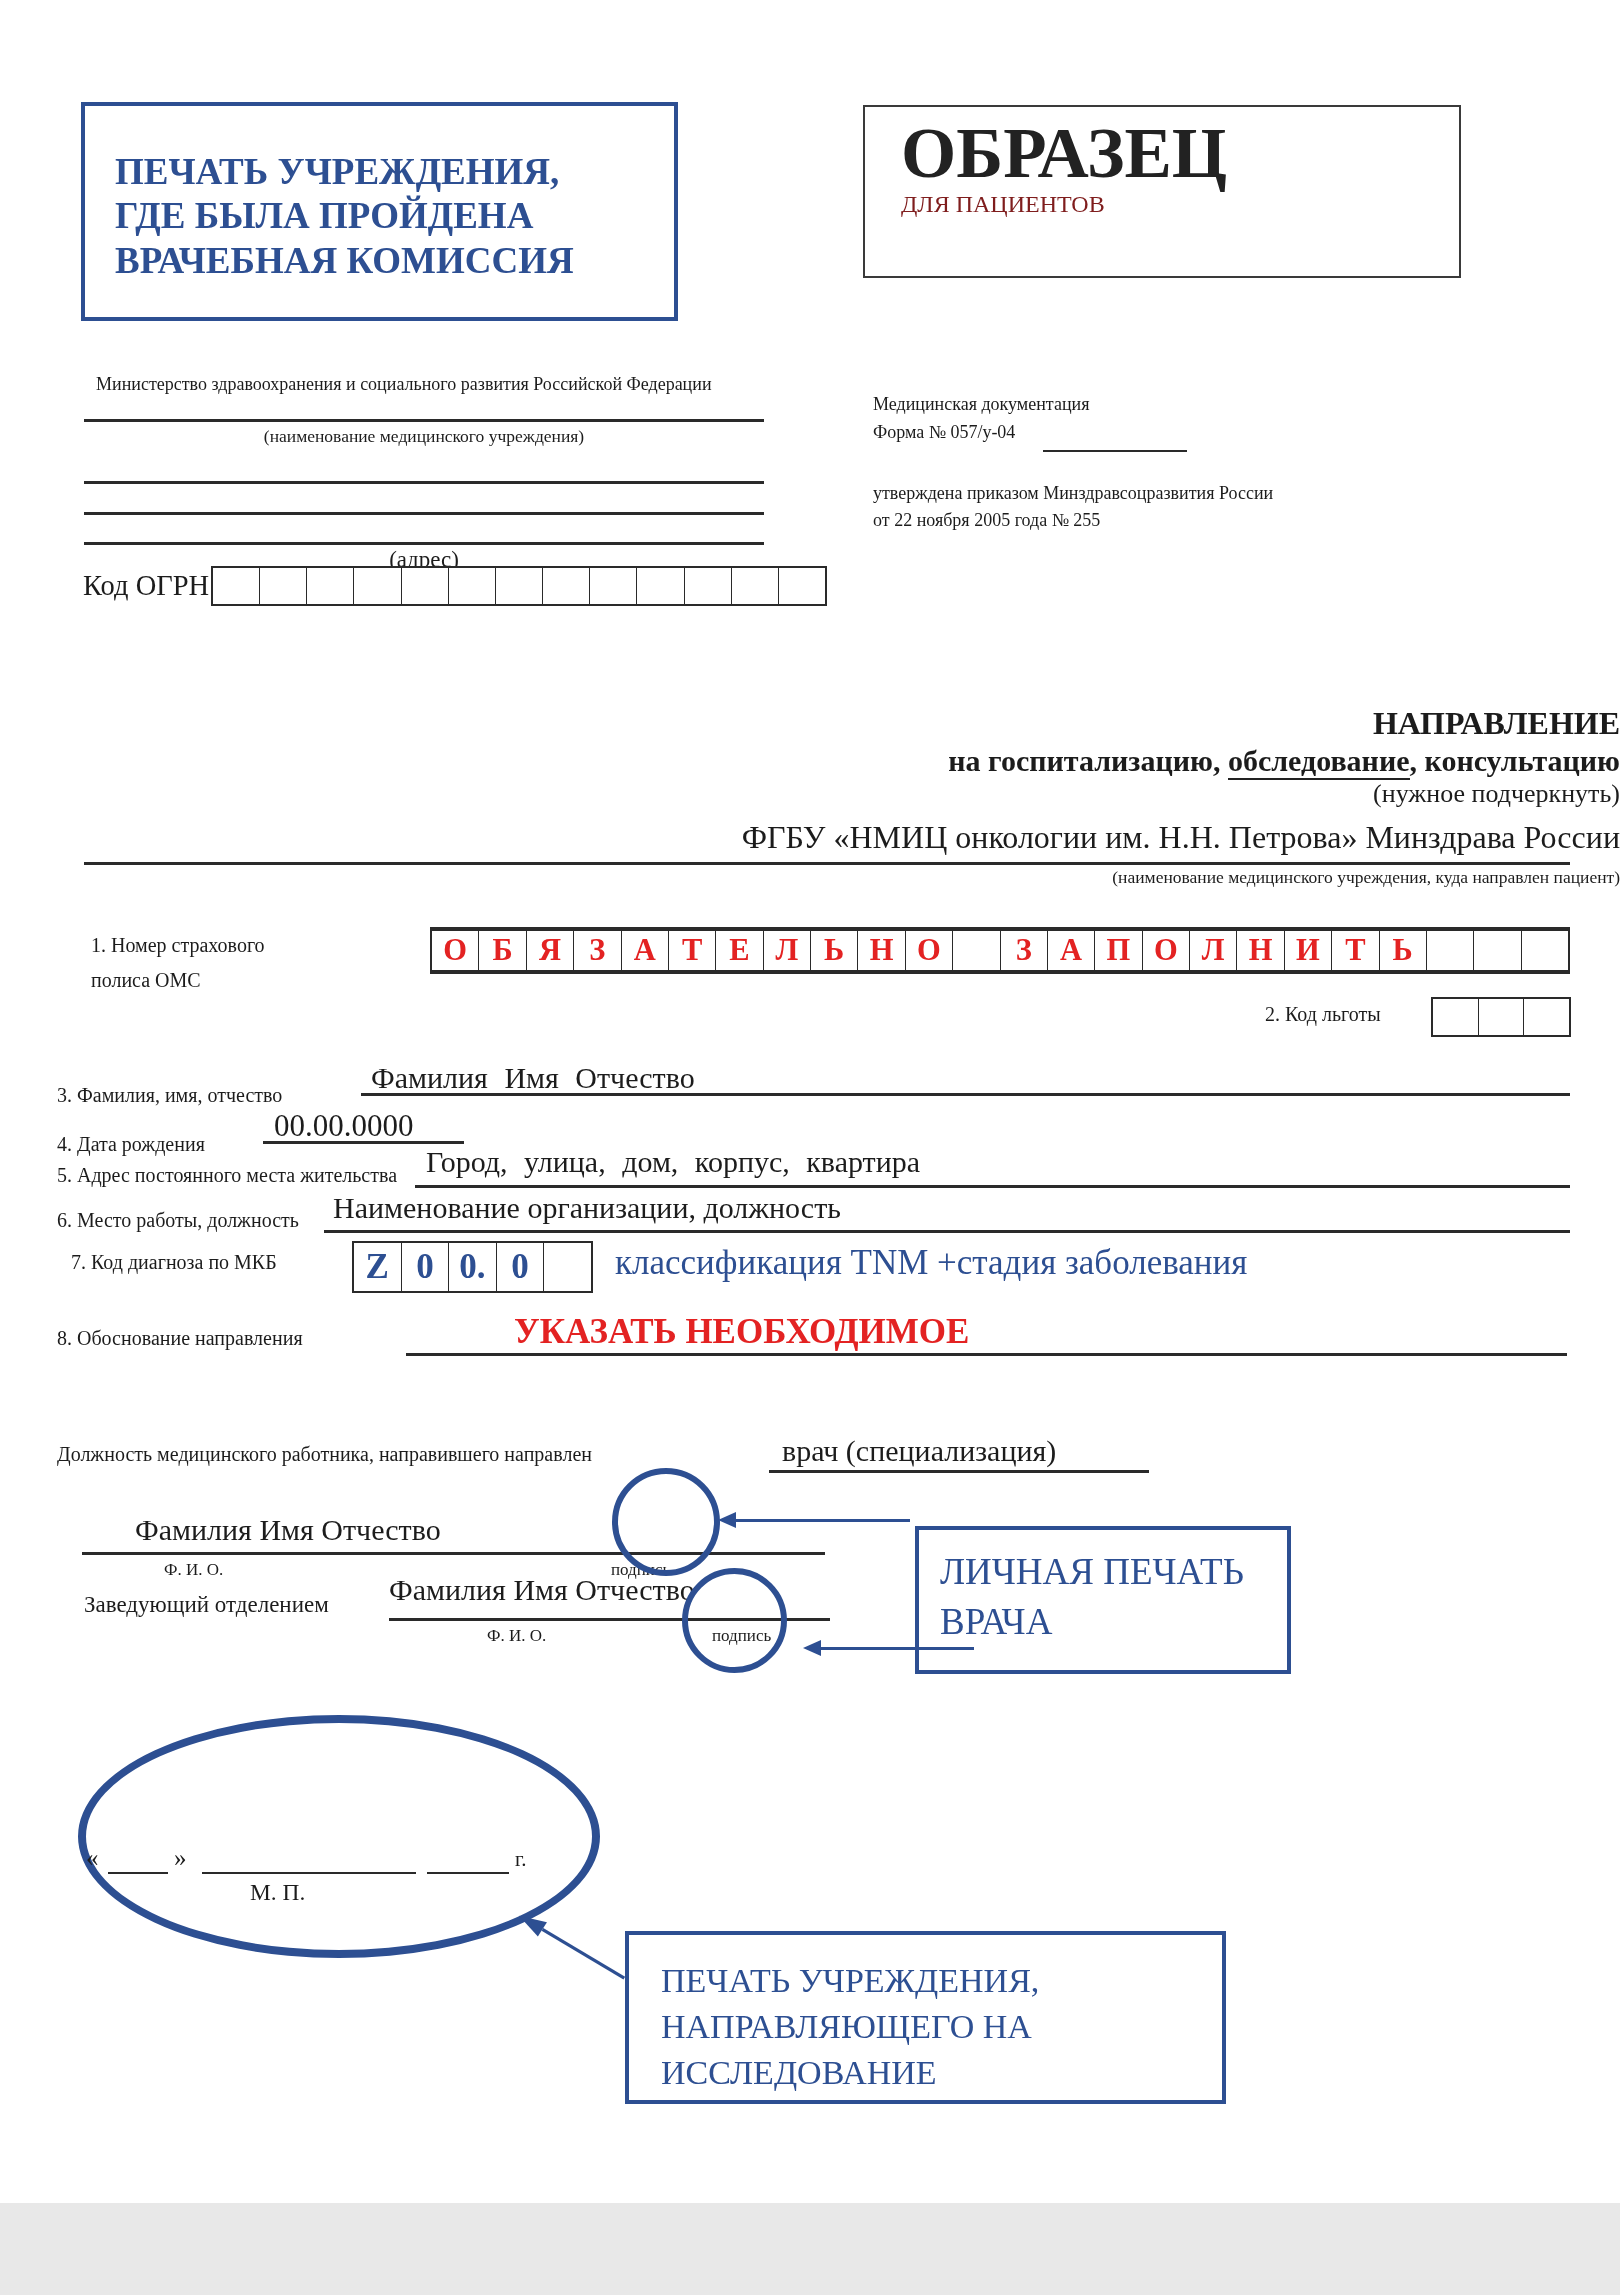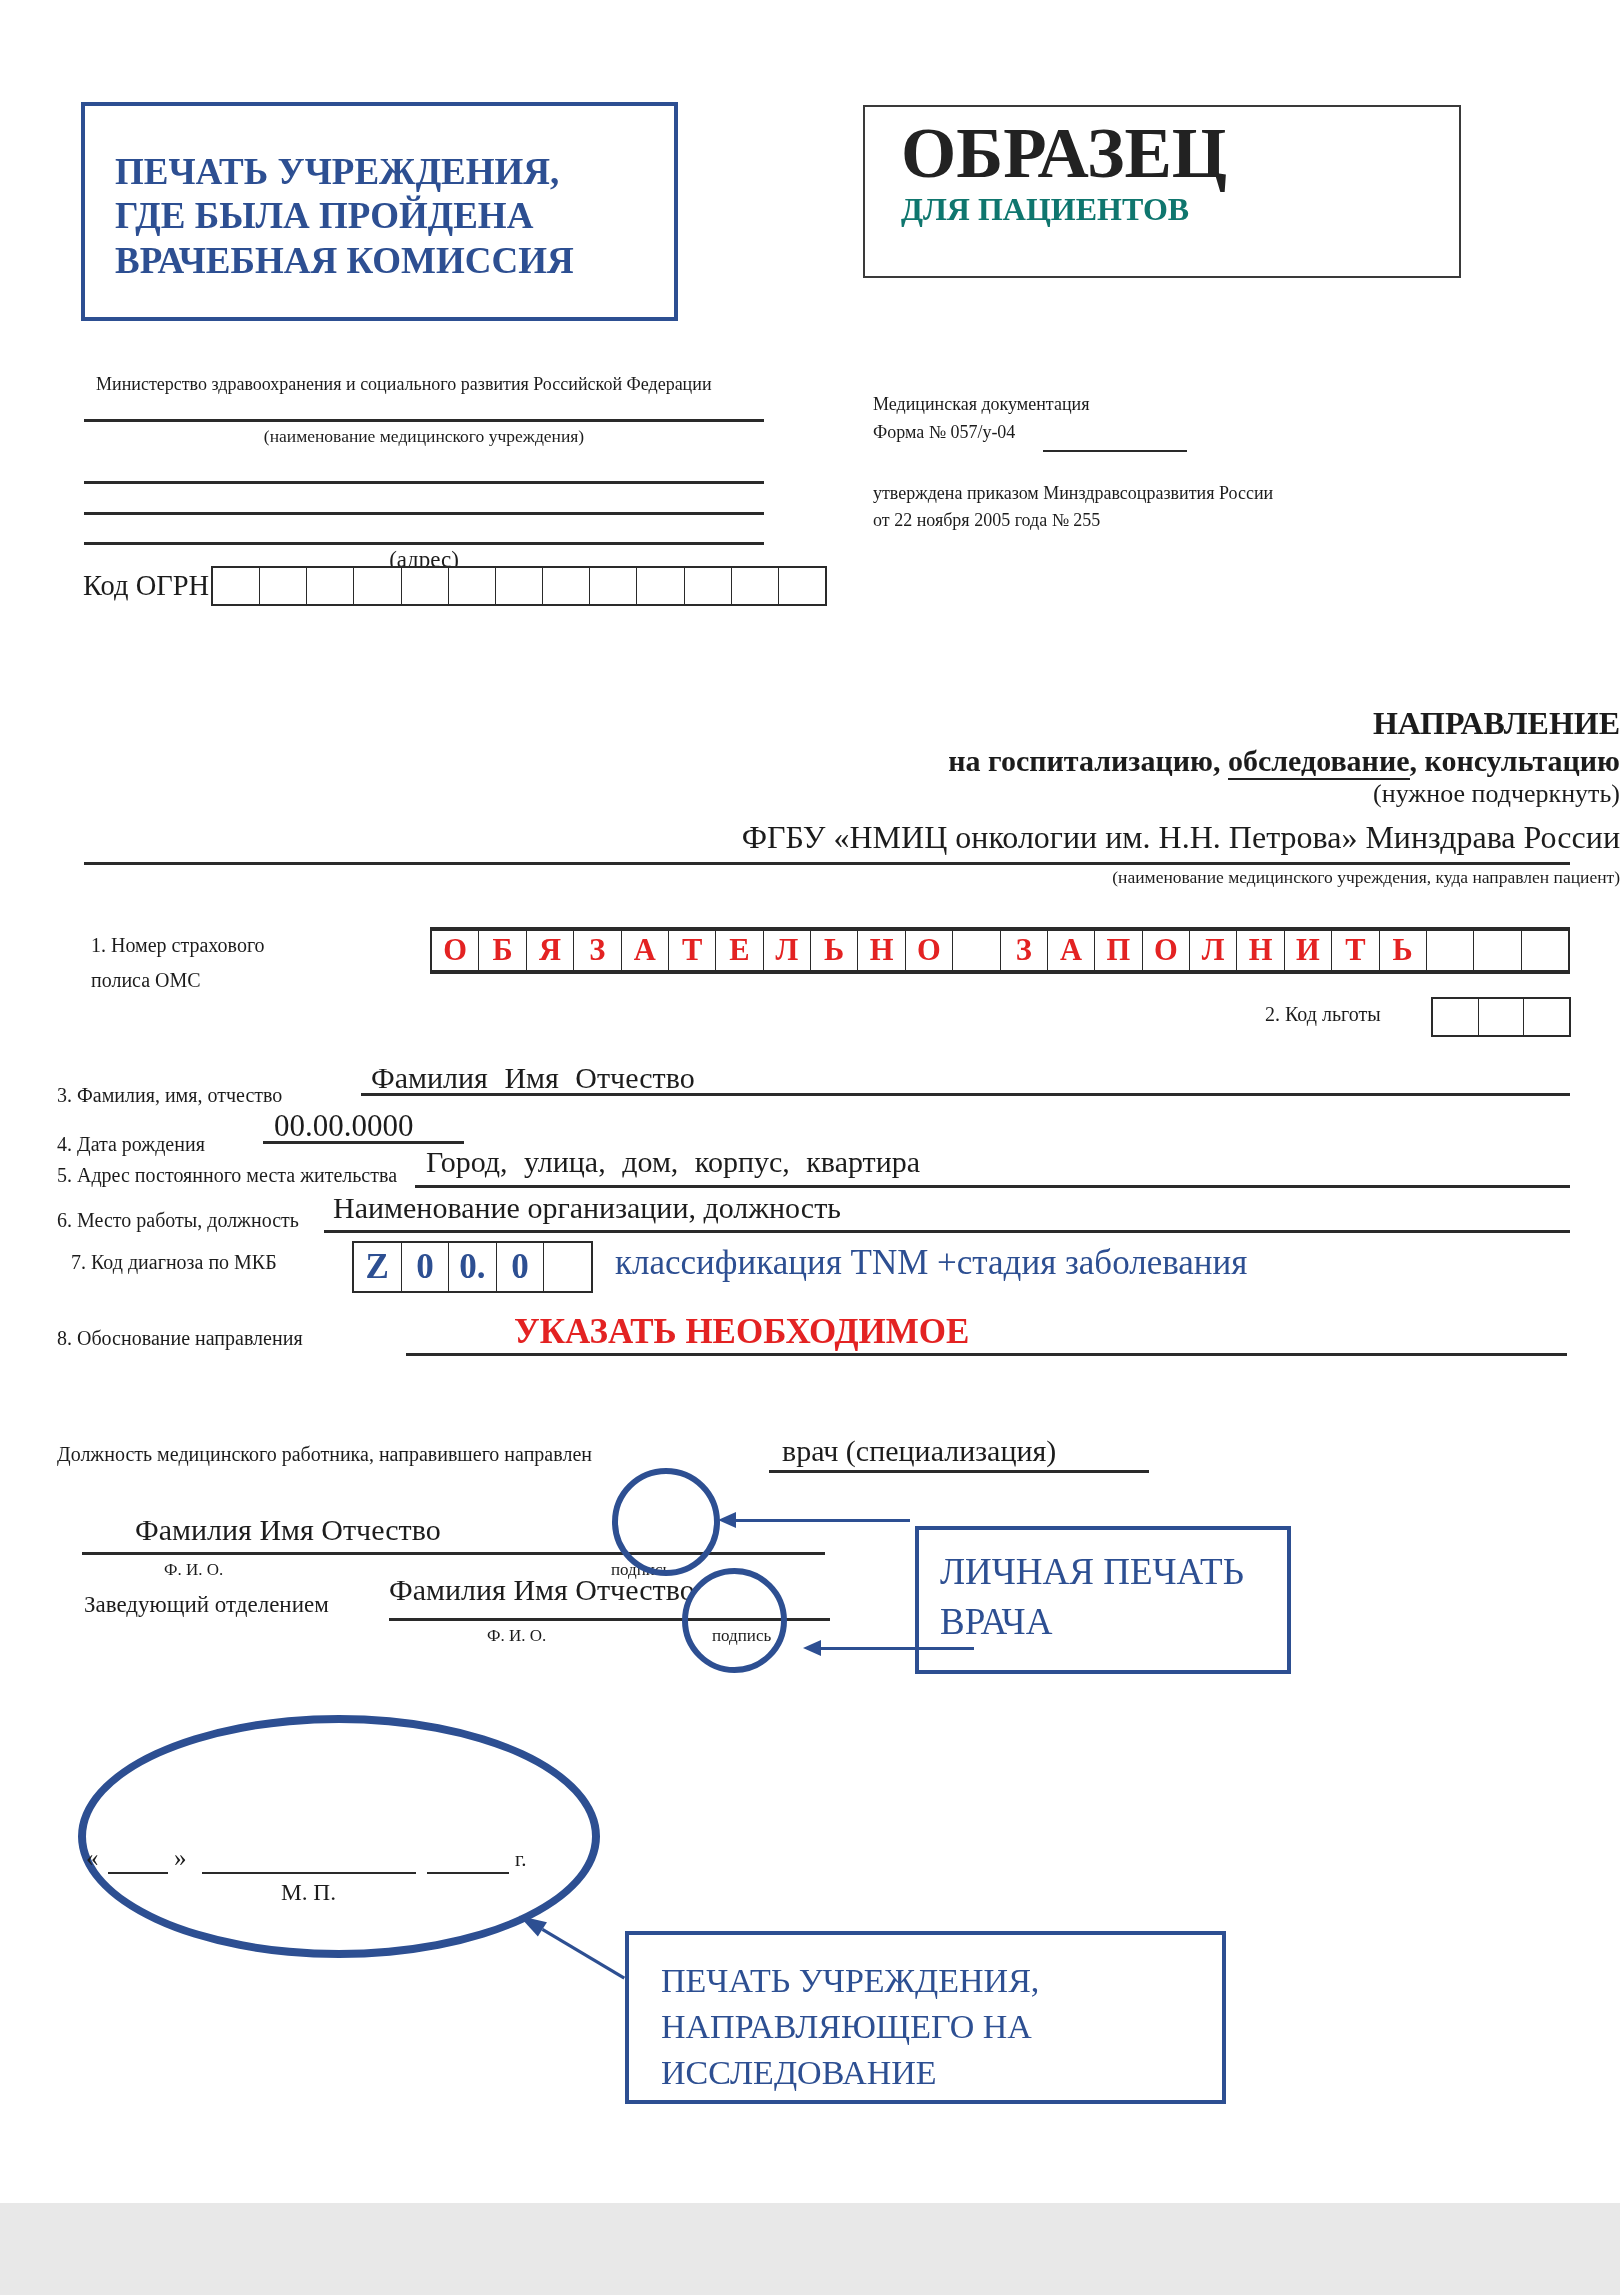--- a/index.html
+++ b/index.html
@@ -58,21 +58,21 @@
     <div style="padding:44px 0 0 30px;font-size:37px;font-weight:bold;line-height:1.2;color:#2d4f92;">
       <div>ПЕЧАТЬ УЧРЕЖДЕНИЯ,</div>
       <div>ГДЕ БЫЛА ПРОЙДЕНА</div>
       <div>ВРАЧЕБНАЯ КОМИССИЯ</div>
     </div>
   </div>
 
   <div class="graybox" style="left:863px;top:105px;width:598px;height:173px;">
     <div style="padding:9px 0 0 36px;">
       <div style="font-size:71px;font-weight:bold;line-height:1.05;color:#222;">ОБРАЗЕЦ</div>
-      <div style="font-size:32px;font-weight:bold;color:#0f766e;">ДЛЯ ПАЦИЕНТОВ</div>
+      <div style="font-size:24px;font-weight:normal;color:#7f1d1d;">ДЛЯ ПАЦИЕНТОВ</div>
     </div>
   </div>
 
   <div class="t" style="left:96px;top:374px;font-size:18px;">Министерство здравоохранения и социального развития Российской Федерации</div>
   <div class="ln" style="left:84px;top:419px;width:680px;"></div>
   <div class="t" style="left:84px;top:426px;width:680px;text-align:center;font-size:17.5px;">(наименование медицинского учреждения)</div>
   <div class="ln" style="left:84px;top:481px;width:680px;"></div>
   <div class="ln" style="left:84px;top:512px;width:680px;"></div>
   <div class="ln" style="left:84px;top:542px;width:680px;"></div>
   <div class="t" style="left:84px;top:547px;width:680px;text-align:center;font-size:23px;">(адрес)</div>
@@ -201,21 +201,21 @@
   <div class="harrow-head" style="left:803px;top:1640px;"></div>
   <div class="harrow" style="left:820px;top:1647px;width:154px;"></div>
 
   <div class="ovalstamp" style="left:78px;top:1715px;width:522px;height:243px;"></div>
   <div class="t" style="left:86px;top:1844px;font-size:25px;">«</div>
   <div class="ln" style="left:108px;top:1872px;width:60px;height:1.9px;"></div>
   <div class="t" style="left:174px;top:1844px;font-size:25px;">»</div>
   <div class="ln" style="left:202px;top:1872px;width:214px;height:1.9px;"></div>
   <div class="ln" style="left:427px;top:1872px;width:82px;height:1.9px;"></div>
   <div class="t" style="left:515px;top:1847px;font-size:21px;">г.</div>
-  <div class="t" style="left:250px;top:1879px;width:117px;text-align:center;font-size:23.4px;">М. П.</div>
+  <div class="t" style="left:250px;top:1879px;width:117px;font-size:23.4px;">М. П.</div>
 
   <svg style="left:506px;top:1898px;" width="130" height="88" viewBox="0 0 200 135">
     <line x1="56" y1="48" x2="182" y2="123" stroke="#2d4f92" stroke-width="5"></line>
     <polygon points="20,27 49,59 63,37" fill="#2d4f92"></polygon>
   </svg>
 
   <div class="bluebox" style="left:625px;top:1931px;width:601px;height:173px;">
     <div style="padding:23.4px 0 0 32px;font-size:34px;line-height:1.35;color:#2d4f92;">
       <div>ПЕЧАТЬ УЧРЕЖДЕНИЯ,</div>
       <div>НАПРАВЛЯЮЩЕГО НА</div>

